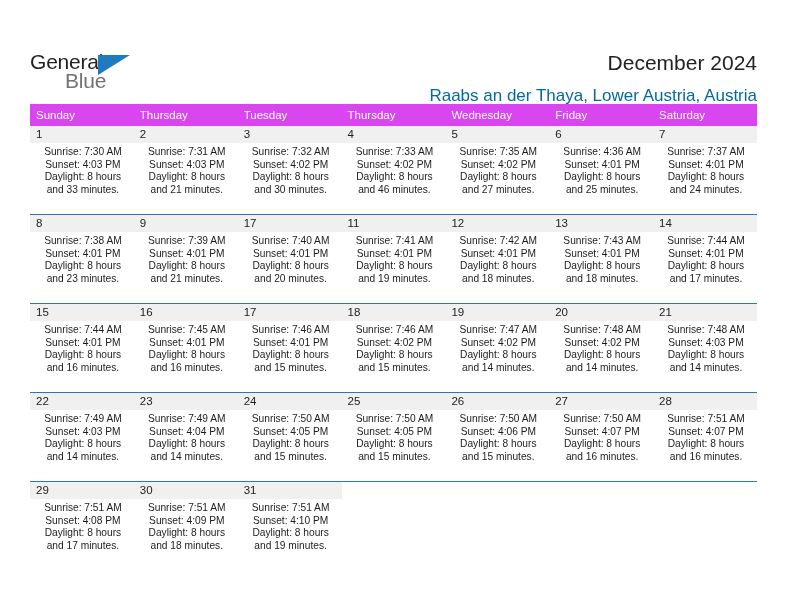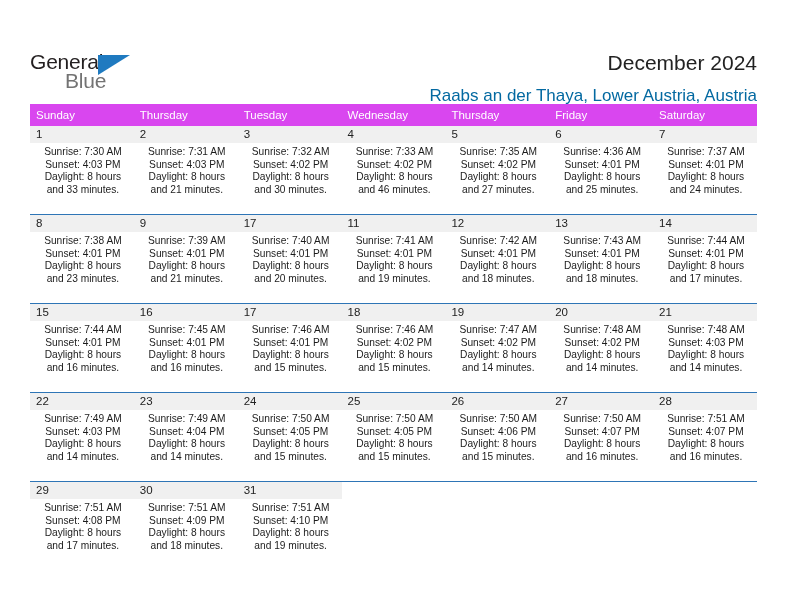--- a/index.html
+++ b/index.html
@@ -157,22 +157,22 @@
       <div class="location">Raabs an der Thaya, Lower Austria, Austria</div>
     </div>
 
   </div>
 
   <div class="calendar">
     <div class="cal-head">
         <div class="hc">Sunday</div>
         <div class="hc">Thursday</div>
         <div class="hc">Tuesday</div>
+        <div class="hc">Thursday</div>
         <div class="hc">Wednesday</div>
-        <div class="hc">Thursday</div>
         <div class="hc">Friday</div>
         <div class="hc">Saturday</div>
       </div>
     <div>
         <div class="week">
           <div class="cell">
             <div class="daynum">1</div>
             <div class="lines">
               <div>Sunrise: 7:30 AM</div>
               <div>Sunset: 4:03 PM</div>

